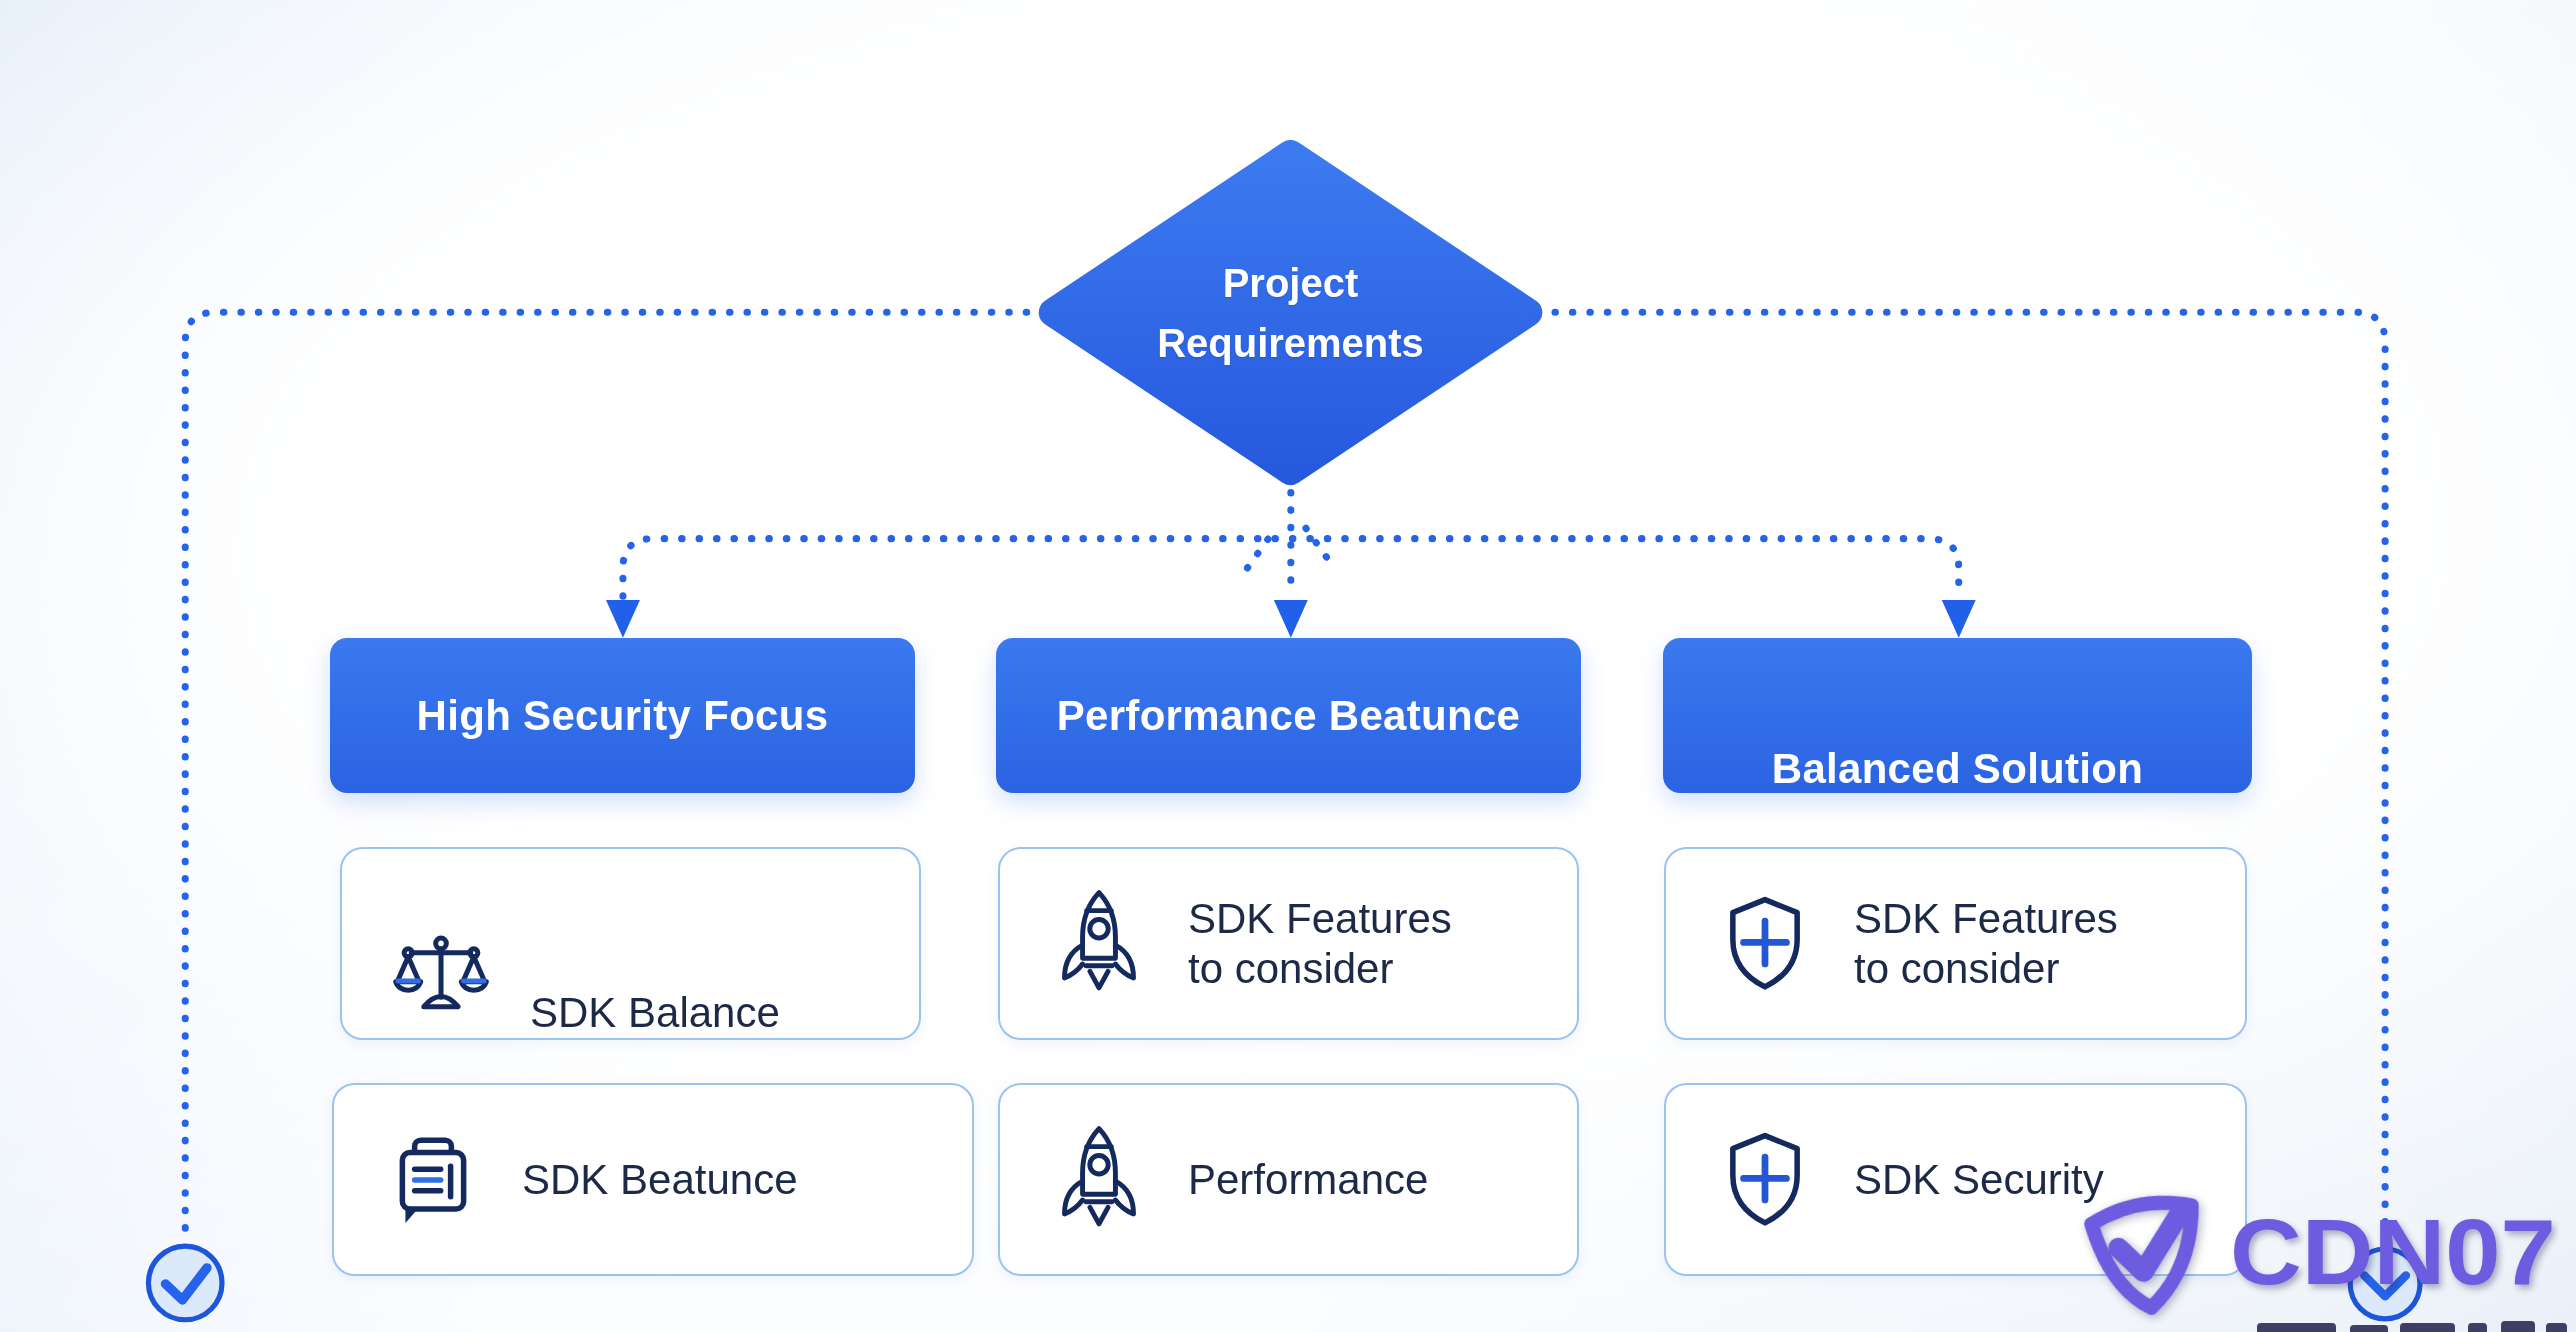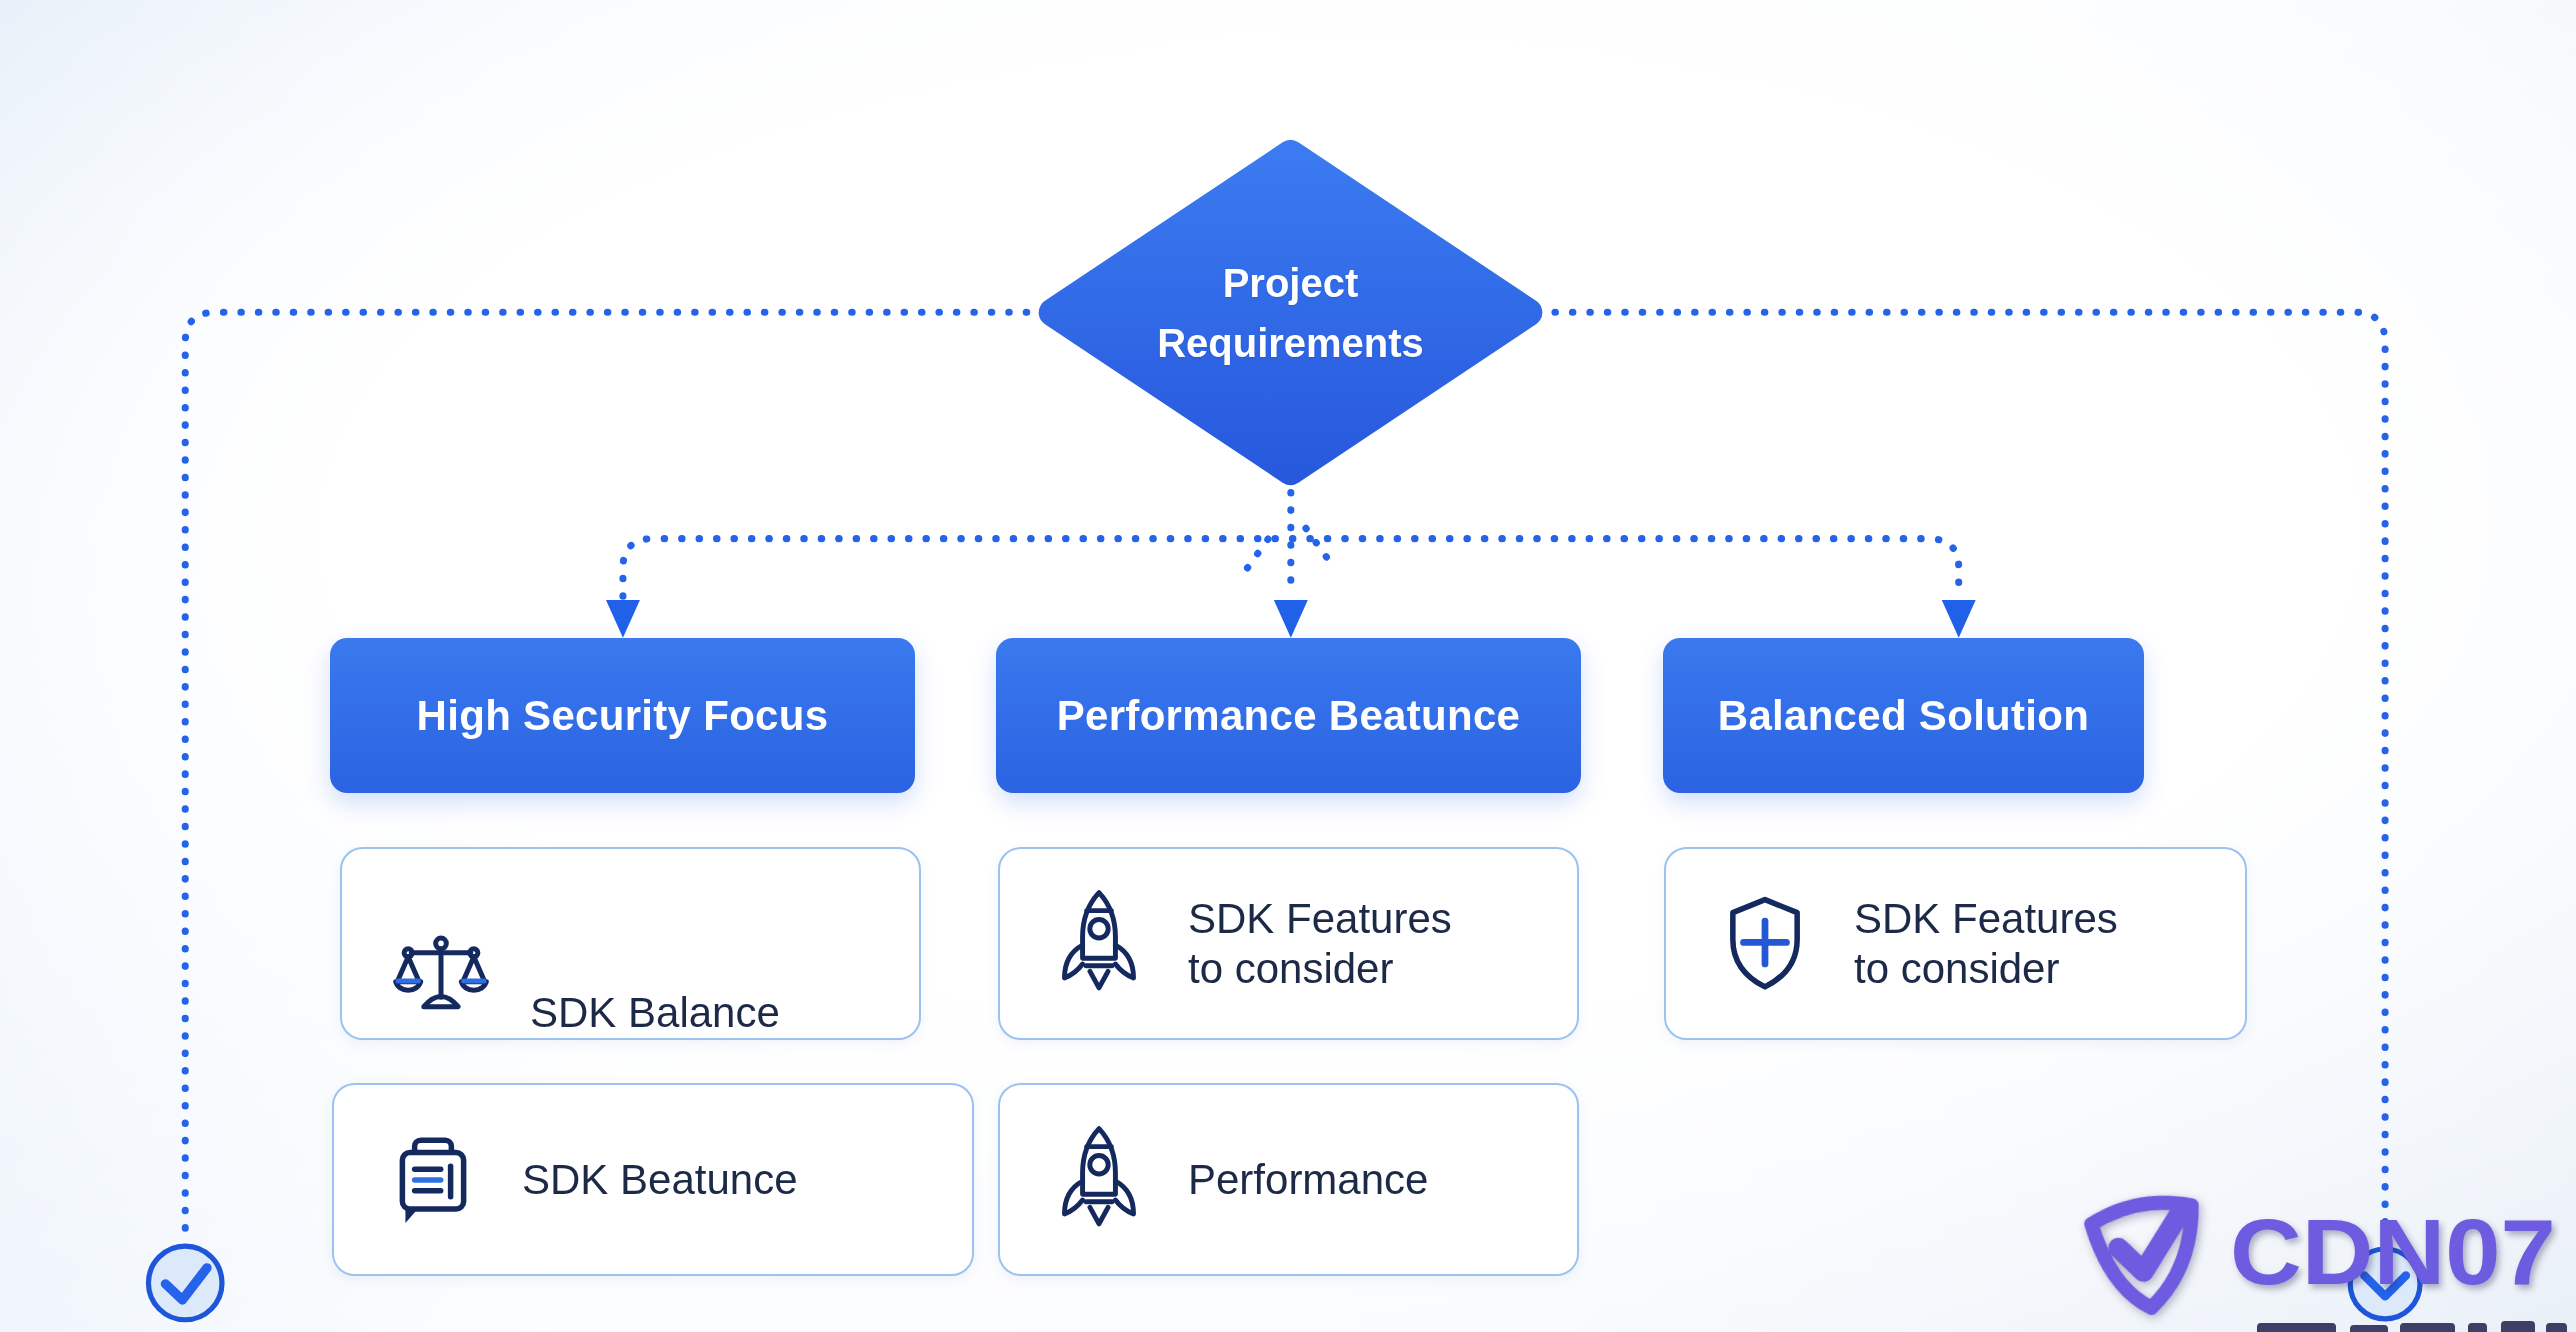--- a/index.html
+++ b/index.html
@@ -105,21 +105,21 @@
       <span>Requirements</span>
     </div>
   </div>
 
   <div class="header-box" style="left:330px;width:585px;">
     <span class="header-label">High Security Focus</span>
   </div>
   <div class="header-box" style="left:996px;width:585px;">
     <span class="header-label">Performance Beatunce</span>
   </div>
-  <div class="header-box" style="left:1663px;width:481px;">
+  <div class="header-box" style="left:1663px;width:589px;align-items:flex-end;">
     <span class="header-label">Balanced Solution</span>
   </div>
 
   <div class="card" style="left:340px;top:847px;width:581px;align-items:flex-end;">
     <span class="card-icon">
       <svg width="100" height="100" viewBox="0 0 64 64" fill="none" stroke="#14295e" stroke-width="3.2" stroke-linecap="round" stroke-linejoin="round">
         <circle cx="32" cy="10.5" r="3.4"></circle>
         <path d="M32 14 V45"></path>
         <path d="M13 16.5 H51"></path>
         <circle cx="11" cy="16.5" r="2.6"></circle>
@@ -200,20 +200,33 @@
         <path d="M32 18 V46" stroke="#2457d6" stroke-width="4.4"></path>
         <path d="M18 32 H46" stroke="#2457d6" stroke-width="4.4"></path>
       </svg>
     </span>
     <span class="card-label">
       <span>SDK Features</span>
       <span>to consider</span>
     </span>
   </div>
 
+  <div class="card" style="left:1664px;top:1083px;width:583px;">
+    <span class="card-icon">
+      <svg width="98" height="104" viewBox="0 0 64 66" fill="none" stroke="#14295e" stroke-width="3.6" stroke-linecap="round" stroke-linejoin="round">
+        <path d="M32 4 L53 12.5 V30 C53 45 44 55 32 61 C20 55 11 45 11 30 V12.5 Z"></path>
+        <path d="M32 18 V46" stroke="#2457d6" stroke-width="4.4"></path>
+        <path d="M18 32 H46" stroke="#2457d6" stroke-width="4.4"></path>
+      </svg>
+    </span>
+    <span class="card-label">
+      <span>SDK Security</span>
+      <span></span>
+    </span>
+  </div>
 
   <div class="watermark">
     <svg class="wm-logo" width="130" height="132" viewBox="0 0 64 64">
       <path d="M6 13 Q30 1 56 9 Q53 40 31 57 Q12 45 6 13 Z" fill="none" stroke="#6d5be0" stroke-width="7" stroke-linejoin="round"></path>
       <polyline points="18,26 29,39 50,12" fill="none" stroke="#6d5be0" stroke-width="10" stroke-linecap="round" stroke-linejoin="round"></polyline>
     </svg>
     <span class="wm-text">CDN07</span>
   </div>
 
   <div class="cutoff">

